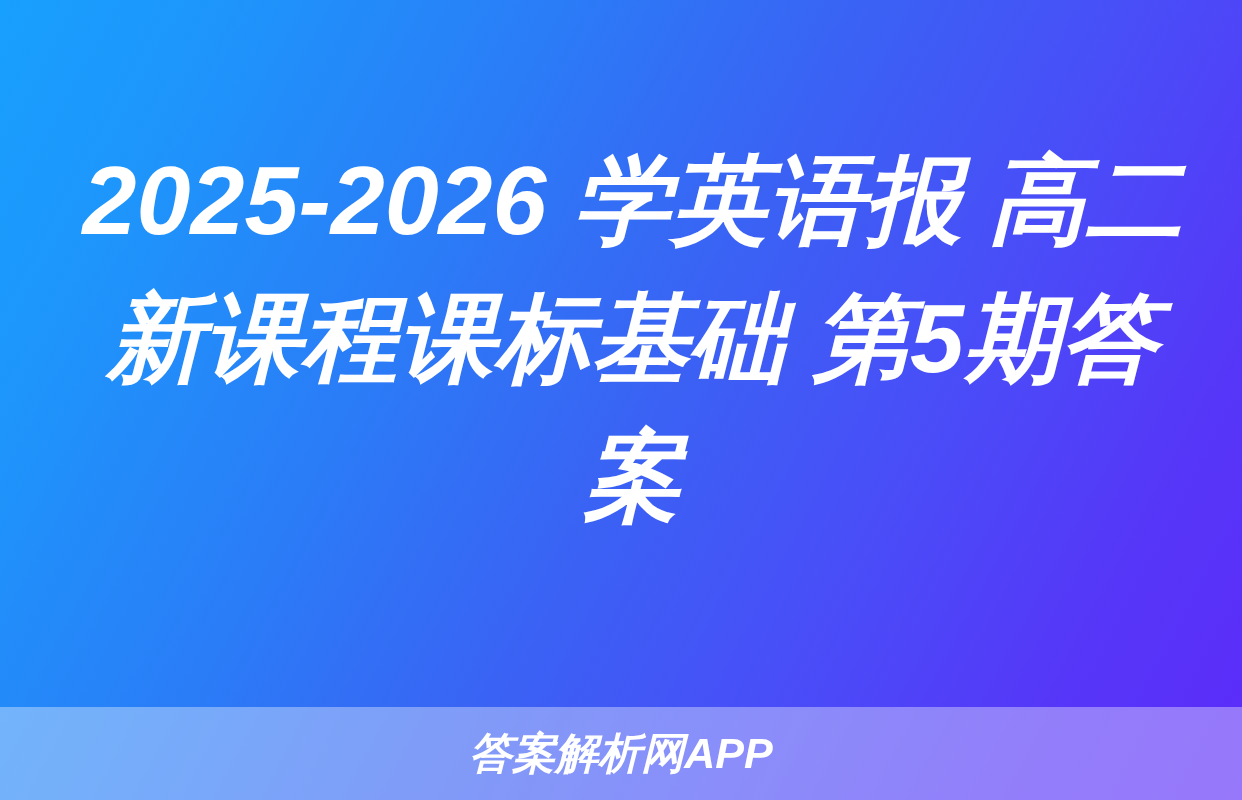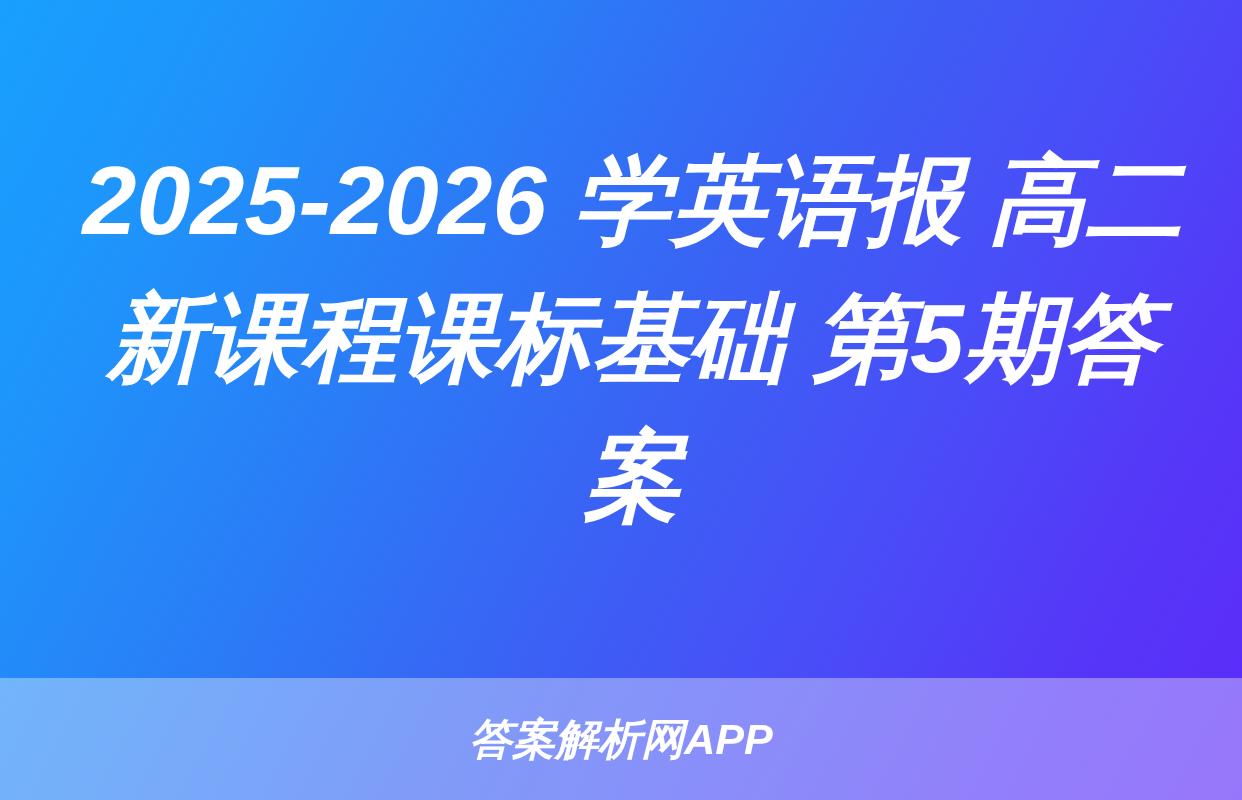--- a/index.html
+++ b/index.html
@@ -56,21 +56,21 @@
     word-break: break-all;
     text-rendering: geometricPrecision;
   }
 
   
   .footer-band {
     position: absolute;
     left: 0;
     right: 0;
     bottom: 0;
-    height: 122px;
+    height: 93px;
     background: rgba(255, 255, 255, 0.36);
     display: flex;
     align-items: center;
     justify-content: center;
   }
 
   .footer-text {
     color: #ffffff;
     font-family: "Liberation Sans", "DejaVu Sans", sans-serif;
     font-size: 43px;

